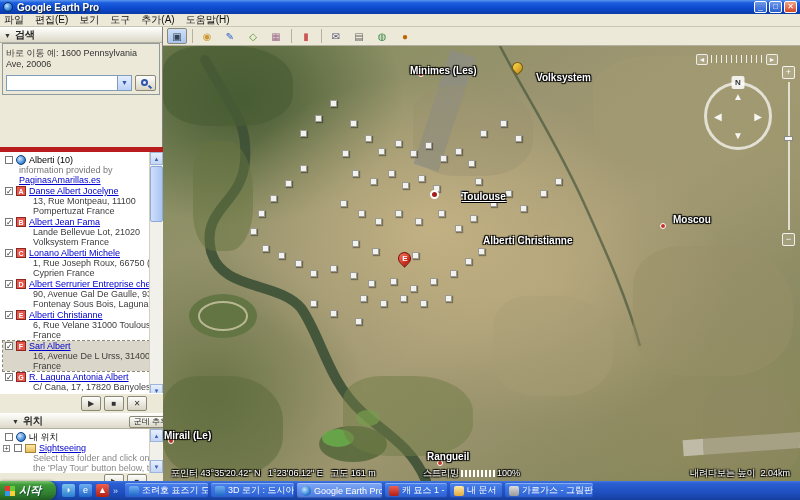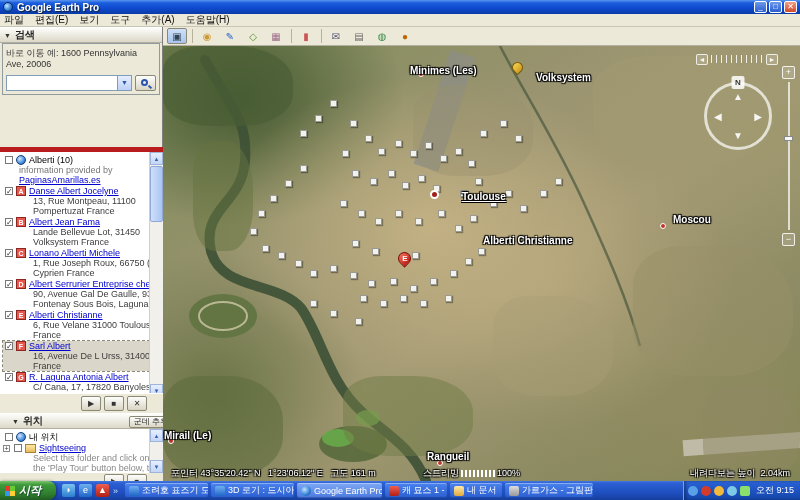--- a/index.html
+++ b/index.html
@@ -219,21 +219,21 @@
           </div>
           <div class="raddr">13, Rue Montpeau, 11100</div>
           <div class="raddr">Pompertuzat France</div>
         </div>
         <div>
           <div class="trow">
             <div class="cb c"></div>
             <div class="licon">B</div>
             <a class="rlink">Albert Jean Fama</a>
           </div>
-          <div class="raddr">Lande Bellevue Lot, 31450</div>
+          <div class="raddr">Lande Bellevue Lot, 21020</div>
           <div class="raddr">Volksystem France</div>
         </div>
         <div>
           <div class="trow">
             <div class="cb c"></div>
             <div class="licon">C</div>
             <a class="rlink">Lonano Alberti Michele</a>
           </div>
           <div class="raddr">1, Rue Joseph Roux, 66750 (Saint</div>
           <div class="raddr">Cyprien France</div>
@@ -540,21 +540,13 @@
       </div>
       <div class="taskbtn" style="width: 52px;">
         <span class="tbicon" style="background: linear-gradient(rgb(255, 233, 168), rgb(224, 169, 60));"></span>
         <span>내 문서</span>
       </div>
       <div class="taskbtn" style="width: 88px;">
         <span class="tbicon" style="background: linear-gradient(rgb(221, 221, 221), rgb(153, 153, 153));"></span>
         <span>가르가스 - 그림판</span>
       </div>
     </div>
-  <div class="tray">
-    <span class="trayicon" style="background:#5aa0e8;"></span>
-    <span class="trayicon" style="background:#d43c2a;"></span>
-    <span class="trayicon" style="background:#f0b93c;"></span>
-    <span class="trayicon" style="background:#7ec8e8;"></span>
-    <span class="trayicon" style="background:#8ae06a;border-radius:2px;"></span>
-    <span class="traytime">오전 9:15</span>
-  </div>
 </div>
 
 </body></html>

